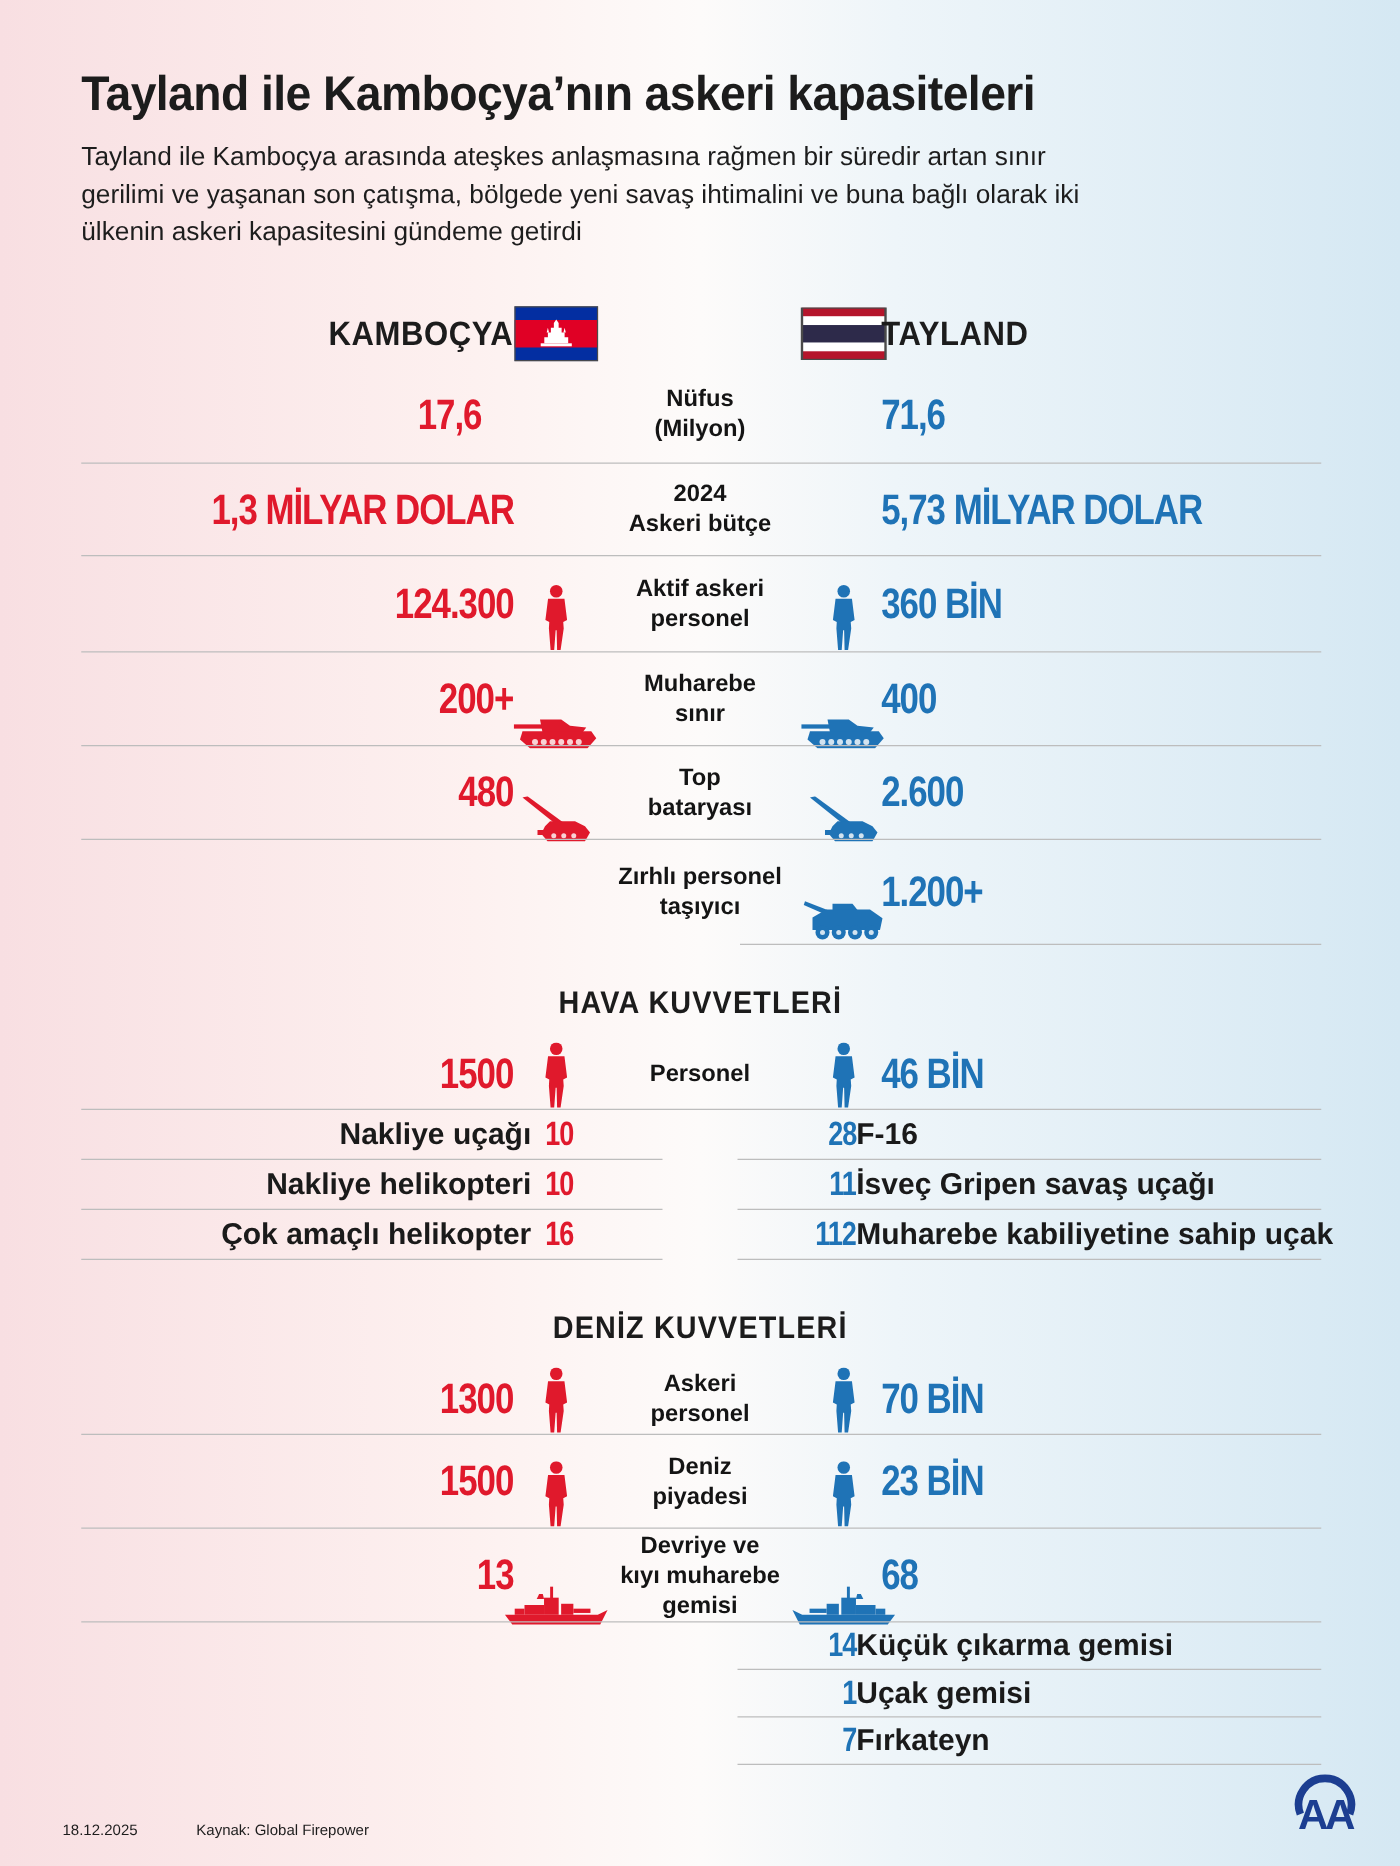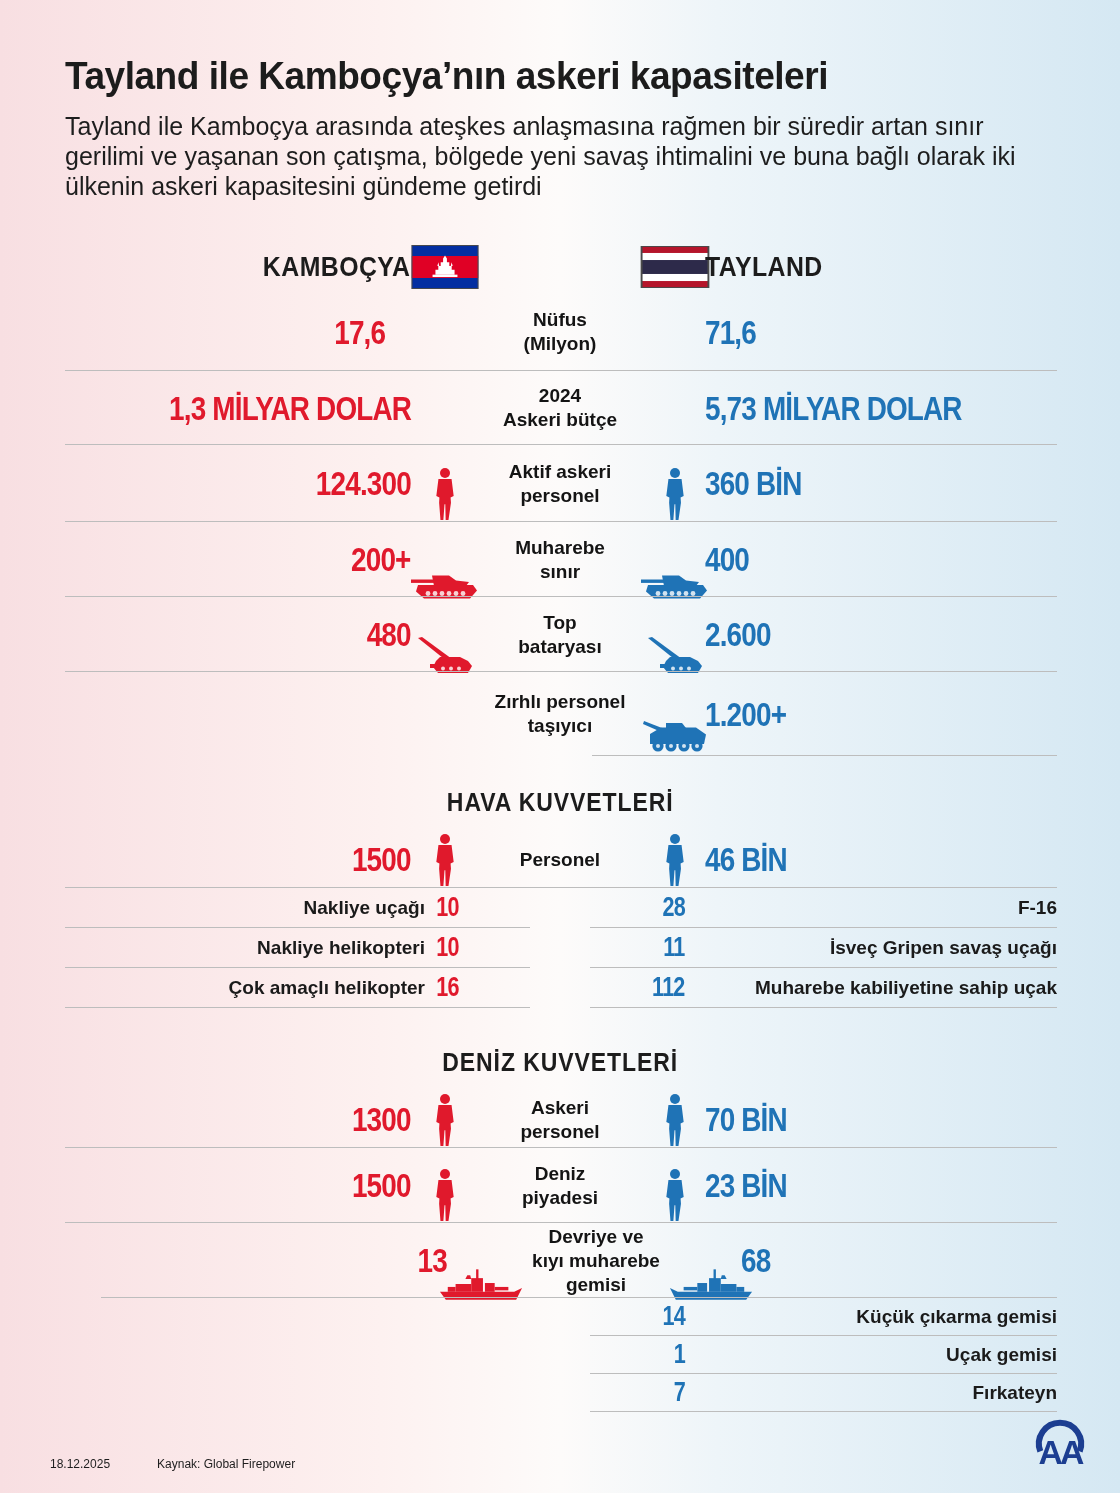--- a/index.html
+++ b/index.html
@@ -5,21 +5,21 @@
   html,body{margin:0;padding:0;}
   body{font-family:"Liberation Sans",sans-serif;color:#141414;background:#e9eef2;}
   #stage{
     position:relative;width:1120px;height:1493px;margin:0 auto;overflow:hidden;
     background:linear-gradient(90deg,#f8dfe2 0%,#fdf1f0 34%,#fdfbfa 50%,#eef5f9 64%,#d5e8f3 100%);
   }
   
   .top{padding:54px 65px 0 65px;}
   .title{font-size:39px;line-height:1.13;font-weight:800;letter-spacing:-0.5px;color:#1c1c1c;
          transform:scaleX(.95);transform-origin:0 50%;white-space:nowrap;}
-  .subtitle{margin-top:13px;font-size:25px;line-height:30px;font-weight:500;color:#1d1d1d;white-space:pre-line;}
+  .subtitle{margin-top:13px;font-size:21px;line-height:30px;font-weight:500;color:#1d1d1d;white-space:pre-line;}
   
   .row{position:relative;display:grid;grid-template-columns:350px 60px 170px 60px 1fr;
        padding:0 63px 0 65px;align-items:center;}
   .sep{position:absolute;bottom:0;left:65px;right:63px;height:1.5px;background:#bdbdbd;}
   .sep-right{left:592px;}
   .val-l{justify-self:end;text-align:right;padding-right:4px;}
   .val-r{justify-self:start;text-align:left;}
   .big{font-size:34px;font-weight:800;letter-spacing:-1px;white-space:nowrap;display:inline-block;}
   .val-l .big{transform:scaleX(.82);transform-origin:100% 50%;}
   .val-r .big{transform:scaleX(.82);transform-origin:0 50%;}
@@ -27,40 +27,40 @@
   .blue{color:#1f73b6;}
   .clabel{grid-column:3;text-align:center;font-size:19px;line-height:24px;font-weight:700;
           color:#141414;white-space:pre;}
   .icon-cell{position:relative;height:100%;}
   .icon-cell svg{position:absolute;left:50%;transform:translateX(-50%);}
   .icon-cell.flip svg{transform:translateX(-50%) scaleX(-1);}
   
   .row-head{height:52px;margin-top:40px;}
   .r-pop{height:78px;} .r-budget{height:74px;} .r-pers{height:77px;}
   .r-tank{height:75px;} .r-art{height:75px;} .r-apc{height:84px;}
-  .r-airp{height:57px;} .r-navy1{height:57px;} .r-navy2{height:75px;} .r-ship{height:75px;margin-left:36px;}
+  .r-airp{height:57px;} .r-navy1{height:57px;} .r-navy2{height:75px;} .r-ship{height:75px;}
   .r-pop .val-l{padding-right:30px;}
   
   .cname{font-size:27px;font-weight:800;letter-spacing:.5px;color:#1c1c1c;white-space:nowrap;display:inline-block;}
   .cname-l{transform:scaleX(.92);transform-origin:100% 50%;}
   .cname-r{transform:scaleX(.92);transform-origin:0 50%;}
   .flag-cell svg{position:absolute;top:50%;left:50%;transform:translate(-50%,-50%);}
   
   .sect{height:75px;display:flex;align-items:flex-end;justify-content:center;padding-bottom:14px;box-sizing:border-box;}
   .sect.tall{height:83px;}
   .sect-text{font-size:25px;font-weight:800;letter-spacing:1px;color:#1c1c1c;transform:scaleX(.92);white-space:nowrap;}
   
   .sub{display:grid;grid-template-columns:465px 60px 467px;padding:0 63px 0 65px;height:40px;}
   .sub-extra{height:38px;}
   .sub-l{display:grid;grid-template-columns:1fr 105px;align-items:center;border-bottom:1.5px solid #bdbdbd;}
   .sub-r{display:grid;grid-template-columns:95px 1fr;align-items:center;border-bottom:1.5px solid #bdbdbd;}
   .sub-l.noline,.sub-r.noline{border-bottom:none;}
-  .sub-label{font-size:19px;font-weight:600;color:#1a1a1a;white-space:nowrap;}
+  .sub-label{font-size:24px;font-weight:600;color:#1a1a1a;white-space:nowrap;}
   .sub-l .sub-label{text-align:right;padding-right:0;}
-  .sub-r .sub-label{text-align:right;padding-left:18px;}
+  .sub-r .sub-label{text-align:left;}
   .sub-num{font-size:27px;font-weight:800;letter-spacing:-1px;white-space:nowrap;}
   .sub-l .sub-num{justify-self:start;padding-left:14px;transform:scaleX(.8);transform-origin:0 50%;}
   .sub-r .sub-num{justify-self:end;text-align:right;transform:scaleX(.8);transform-origin:100% 50%;}
   
   .footer{position:absolute;left:50px;right:30px;bottom:22px;display:flex;align-items:flex-end;}
   .f-date,.f-source{font-size:12px;font-weight:500;color:#1d1d1d;}
   .f-source{margin-left:47px;}
   .f-logo{margin-left:auto;}
   svg{display:block;}
 </style>

